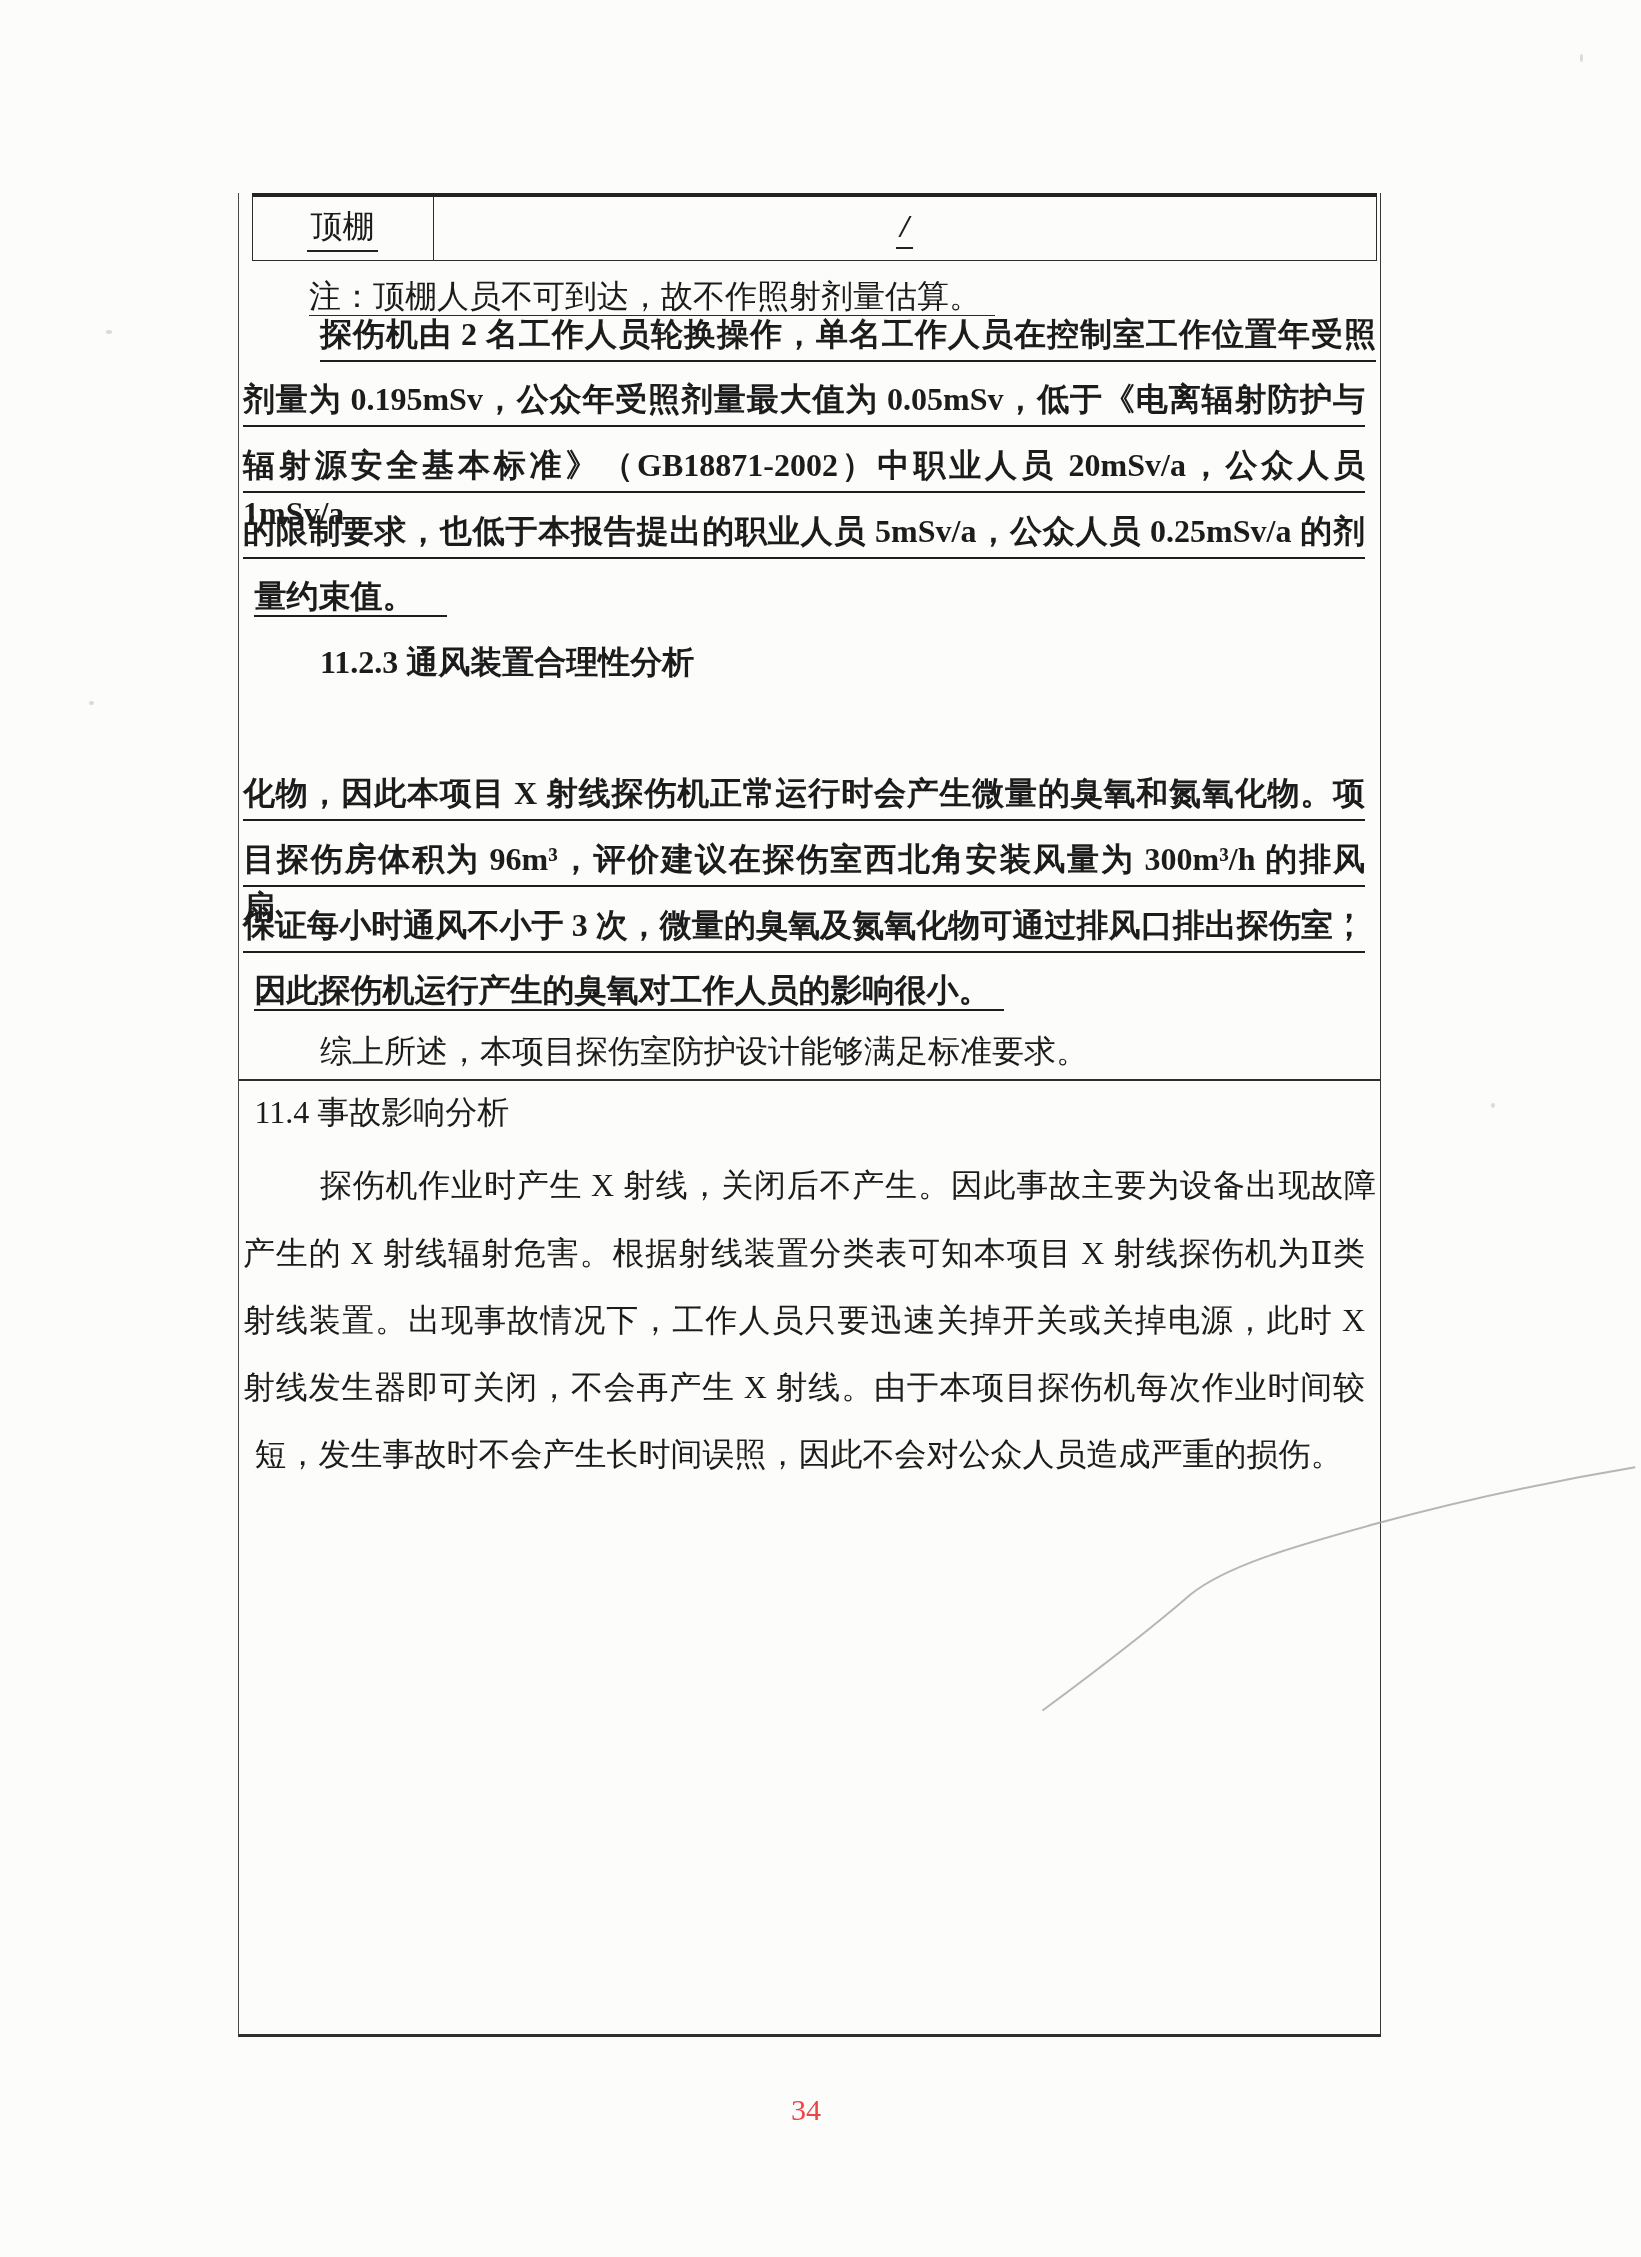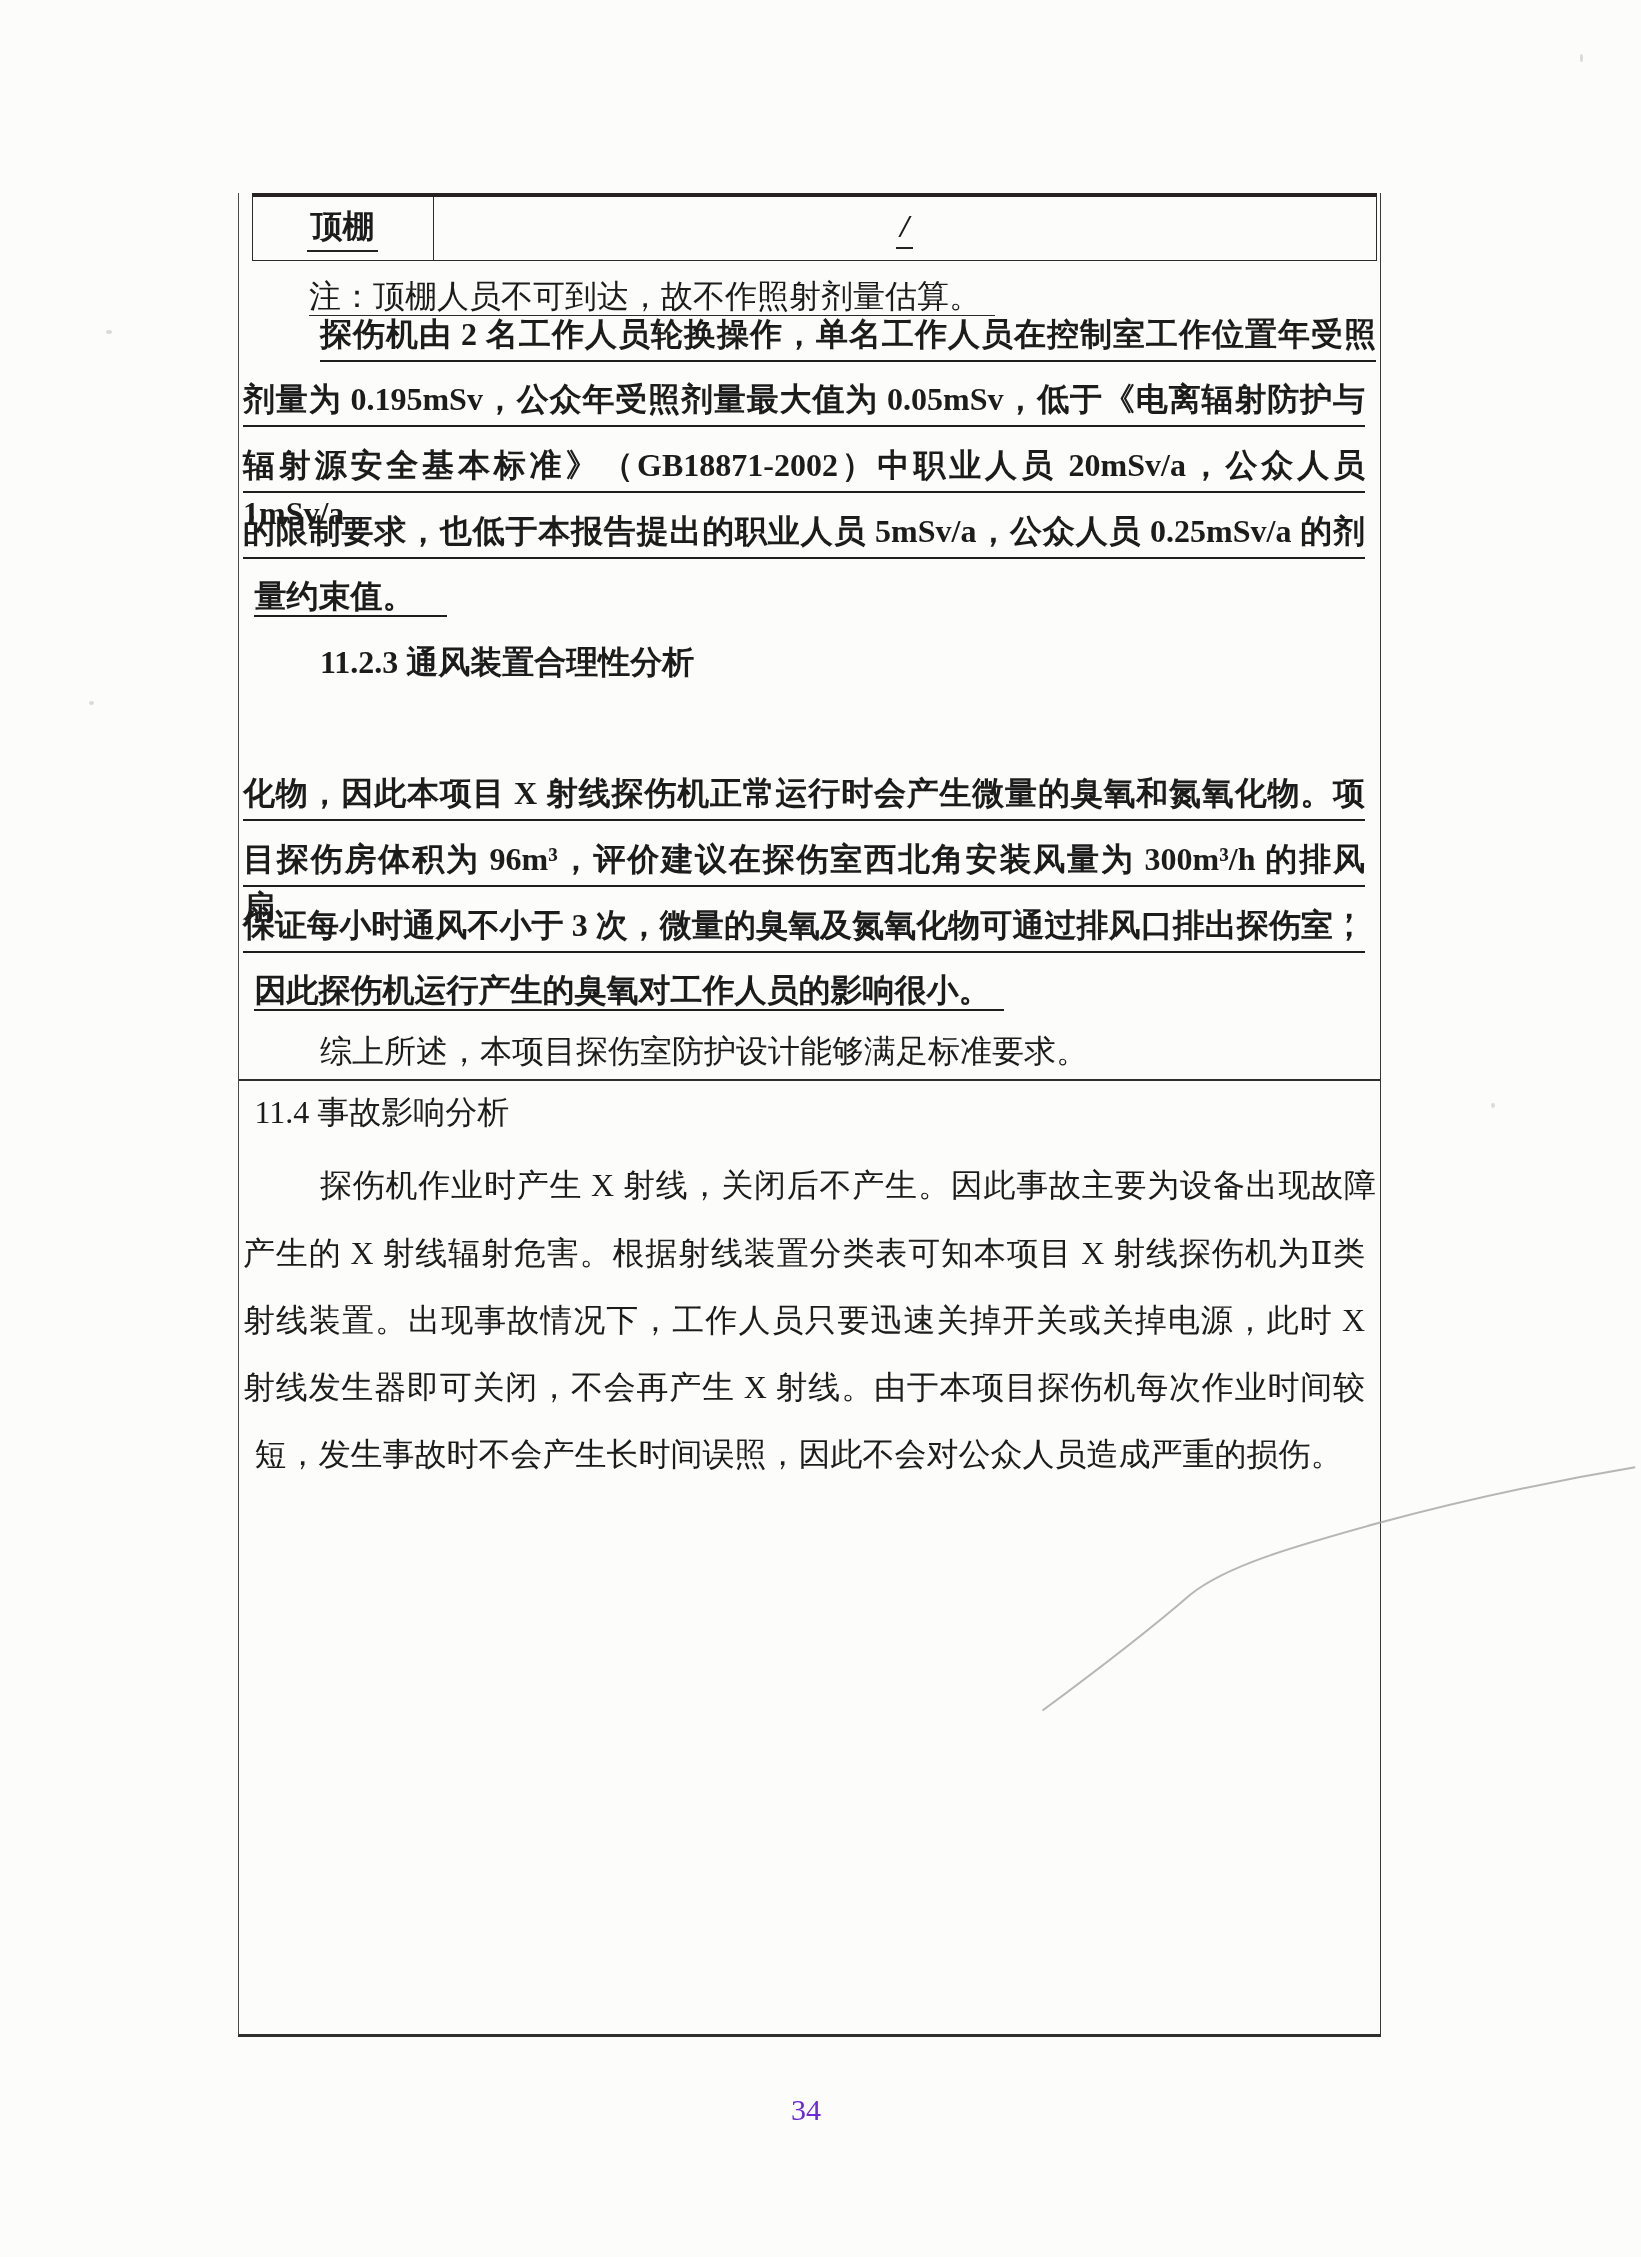--- a/index.html
+++ b/index.html
@@ -20,21 +20,21 @@
   }
   .head-table{
     position:absolute;left:12.6px;top:0;width:1125px;height:68px;
     border:1.9px solid #2c2c2c;border-top:4.8px solid #262221;
     box-sizing:border-box;display:flex;
   }
   .cell{
     display:flex;align-items:center;justify-content:center;
     font-size:32px;
   }
-  .cell-1{width:181px;border-right:1.9px solid #2c2c2c;box-sizing:border-box;font-weight:bold;}
+  .cell-1{width:181px;border-right:1.9px solid #2c2c2c;box-sizing:border-box;}
   .cell-2{flex:1;}
   .cell .u-text{border-bottom:2.9px solid #222;padding:0 3.9px 1.9px 3.9px;}
   .slash{font-style:italic;font-weight:600;}
   .line{
     position:absolute;height:50px;line-height:48px;
     font-size:32px;white-space:nowrap;
   }
   .w-full{left:4px;width:1122px;}
   .w-ind{left:81px;width:1056px;}
   .just{
@@ -47,21 +47,21 @@
   .uspan{border-bottom:2.9px solid #1e1e1e;padding-bottom:1px;}
   .uspan-thin{border-bottom:1.9px solid #2a2a2a;padding-bottom:1px;}
   .pad-tail{padding-right:33px;}
   .pad-tail-sm{padding-right:13.5px;}
   .divider{
     position:absolute;left:0;width:100%;height:0;
     border-top:2.9px solid #2e2e2e;
   }
   .page-number{
     position:absolute;left:0;top:2093px;width:1612px;
-    text-align:center;font-size:30px;color:#6d28d9;
+    text-align:center;font-size:30px;color:#ef4444;
   }
   .scan-curve{position:absolute;left:0;top:0;pointer-events:none;}
   .speck{position:absolute;background:#9a9a96;border-radius:50%;opacity:.35;}
 </style>
 </head>
 <body>
 
 <div class="page-box">
 
   <div class="head-table">

